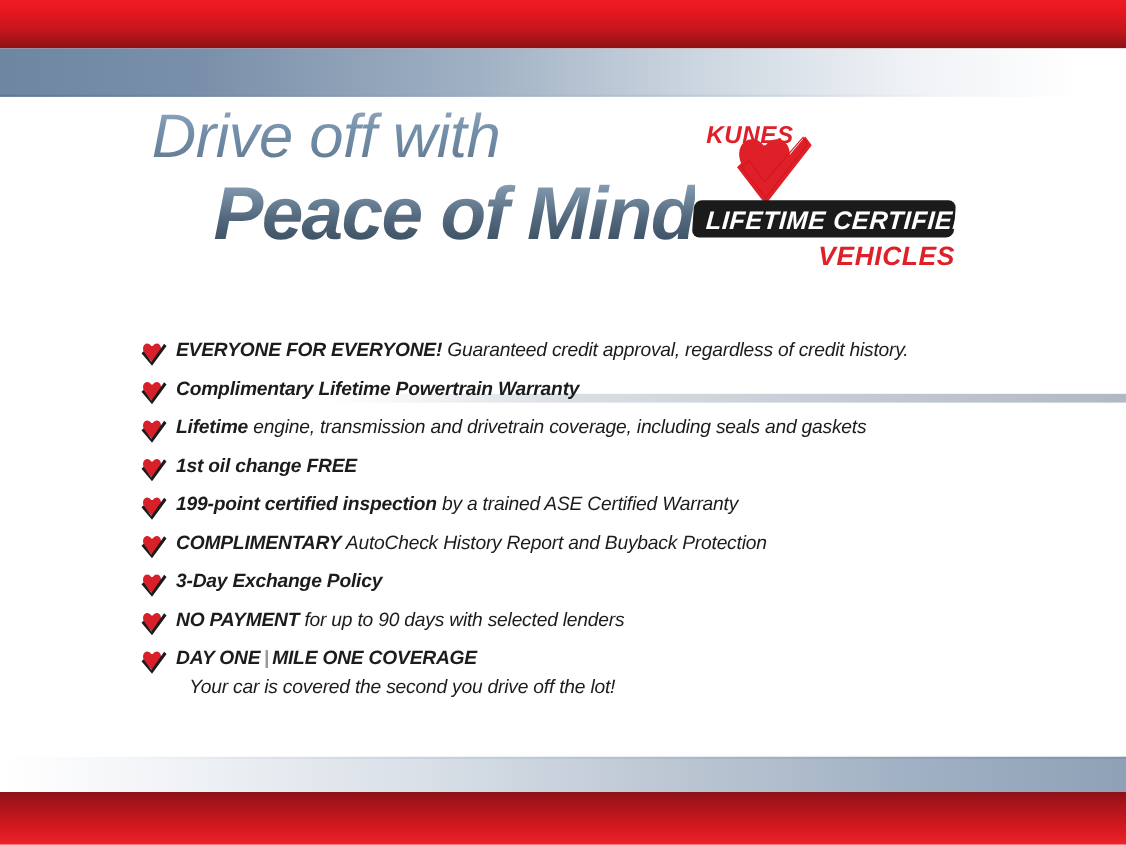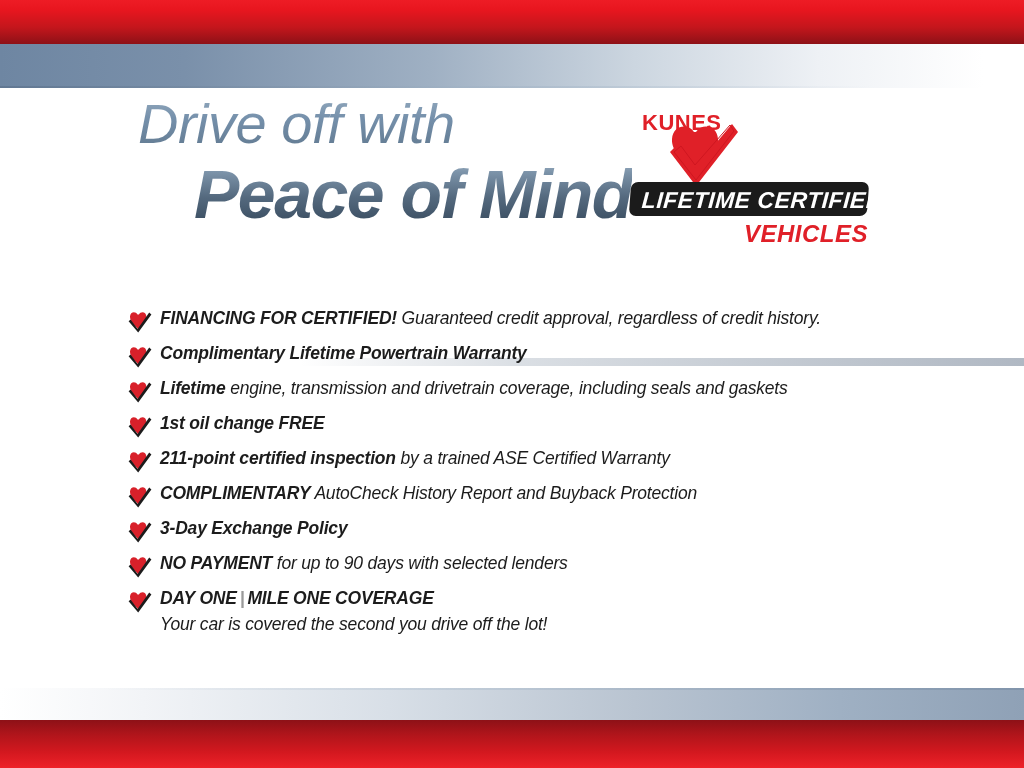--- a/index.html
+++ b/index.html
@@ -105,20 +105,21 @@
   .logo {
     position: absolute;
     right: 16px; top: 8px;
     width: 248px; height: 150px;
   }
   .logo-kunes {
     position: absolute;
     left: 14px; top: 6px;
     font-size: 22px;
     font-weight: 700;
+    font-style: italic;
     letter-spacing: 0.5px;
     color: #e02028;
     text-align: center;
   }
   .logo-nofear {
     position: absolute;
     left: 4px; top: 24px;
     font-size: 54px;
     font-weight: 700;
     font-style: italic;
@@ -234,21 +235,21 @@
   <div class="header-divider"></div>
 </div>
 
 <div class="features">
 
   <div class="feature-row">
     <svg class="check-icon" viewBox="0 0 24 22">
       <path d="M9.5 3.6 C7.6 -0.3, 2.2 0.6, 2 5.6 C1.8 10.4, 7.2 14.6, 10.2 18.4 C13.2 14.6, 18.6 10.4, 18.4 5.6 C18.2 0.6, 12.8 -0.3, 10.9 3.6 Z" fill="#d8202a"></path>
       <path d="M2.6 8.4 L9.6 18 L21.2 1.4 L23.4 3.6 L10.2 21.6 L0.6 10.2 Z" fill="#1c1c1c"></path>
     </svg>
-    <div class="feature-text"><span class="b">FINANCING FOR CERTIFIED!</span><span class="n"> Guaranteed credit approval, regardless of credit history.</span></div>
+    <div class="feature-text"><span class="b">EVERYONE FOR EVERYONE!</span><span class="n"> Guaranteed credit approval, regardless of credit history.</span></div>
   </div>
 
   <div class="feature-row">
     <svg class="check-icon" viewBox="0 0 24 22">
       <path d="M9.5 3.6 C7.6 -0.3, 2.2 0.6, 2 5.6 C1.8 10.4, 7.2 14.6, 10.2 18.4 C13.2 14.6, 18.6 10.4, 18.4 5.6 C18.2 0.6, 12.8 -0.3, 10.9 3.6 Z" fill="#d8202a"></path>
       <path d="M2.6 8.4 L9.6 18 L21.2 1.4 L23.4 3.6 L10.2 21.6 L0.6 10.2 Z" fill="#1c1c1c"></path>
     </svg>
     <div class="feature-text"><span class="b">Complimentary Lifetime Powertrain Warranty</span><span class="n"></span></div>
   </div>
 
@@ -266,21 +267,21 @@
       <path d="M2.6 8.4 L9.6 18 L21.2 1.4 L23.4 3.6 L10.2 21.6 L0.6 10.2 Z" fill="#1c1c1c"></path>
     </svg>
     <div class="feature-text"><span class="b">1st oil change FREE</span><span class="n"></span></div>
   </div>
 
   <div class="feature-row">
     <svg class="check-icon" viewBox="0 0 24 22">
       <path d="M9.5 3.6 C7.6 -0.3, 2.2 0.6, 2 5.6 C1.8 10.4, 7.2 14.6, 10.2 18.4 C13.2 14.6, 18.6 10.4, 18.4 5.6 C18.2 0.6, 12.8 -0.3, 10.9 3.6 Z" fill="#d8202a"></path>
       <path d="M2.6 8.4 L9.6 18 L21.2 1.4 L23.4 3.6 L10.2 21.6 L0.6 10.2 Z" fill="#1c1c1c"></path>
     </svg>
-    <div class="feature-text"><span class="b">211-point certified inspection</span><span class="n"> by a trained ASE Certified Warranty</span></div>
+    <div class="feature-text"><span class="b">199-point certified inspection</span><span class="n"> by a trained ASE Certified Warranty</span></div>
   </div>
 
   <div class="feature-row">
     <svg class="check-icon" viewBox="0 0 24 22">
       <path d="M9.5 3.6 C7.6 -0.3, 2.2 0.6, 2 5.6 C1.8 10.4, 7.2 14.6, 10.2 18.4 C13.2 14.6, 18.6 10.4, 18.4 5.6 C18.2 0.6, 12.8 -0.3, 10.9 3.6 Z" fill="#d8202a"></path>
       <path d="M2.6 8.4 L9.6 18 L21.2 1.4 L23.4 3.6 L10.2 21.6 L0.6 10.2 Z" fill="#1c1c1c"></path>
     </svg>
     <div class="feature-text"><span class="b">COMPLIMENTARY</span><span class="n"> AutoCheck History Report and Buyback Protection</span></div>
   </div>
 
@@ -300,20 +301,20 @@
     <div class="feature-text"><span class="b">NO PAYMENT</span><span class="n"> for up to 90 days with selected lenders</span></div>
   </div>
 
   <div class="feature-row">
     <svg class="check-icon" viewBox="0 0 24 22">
       <path d="M9.5 3.6 C7.6 -0.3, 2.2 0.6, 2 5.6 C1.8 10.4, 7.2 14.6, 10.2 18.4 C13.2 14.6, 18.6 10.4, 18.4 5.6 C18.2 0.6, 12.8 -0.3, 10.9 3.6 Z" fill="#d8202a"></path>
       <path d="M2.6 8.4 L9.6 18 L21.2 1.4 L23.4 3.6 L10.2 21.6 L0.6 10.2 Z" fill="#1c1c1c"></path>
     </svg>
     <div>
       <div class="feature-text"><span class="b">DAY ONE</span><span class="sep">|</span><span class="b">MILE ONE COVERAGE</span></div>
-      <span class="feature-sub" style="margin-left:0">Your car is covered the second you drive off the lot!</span>
+      <span class="feature-sub" style="margin-left:12px">Your car is covered the second you drive off the lot!</span>
     </div>
   </div>
 
 </div>
 
 <div class="band-gray-bottom"></div>
 <div class="band-red-bottom"></div>
 
 </body></html>

